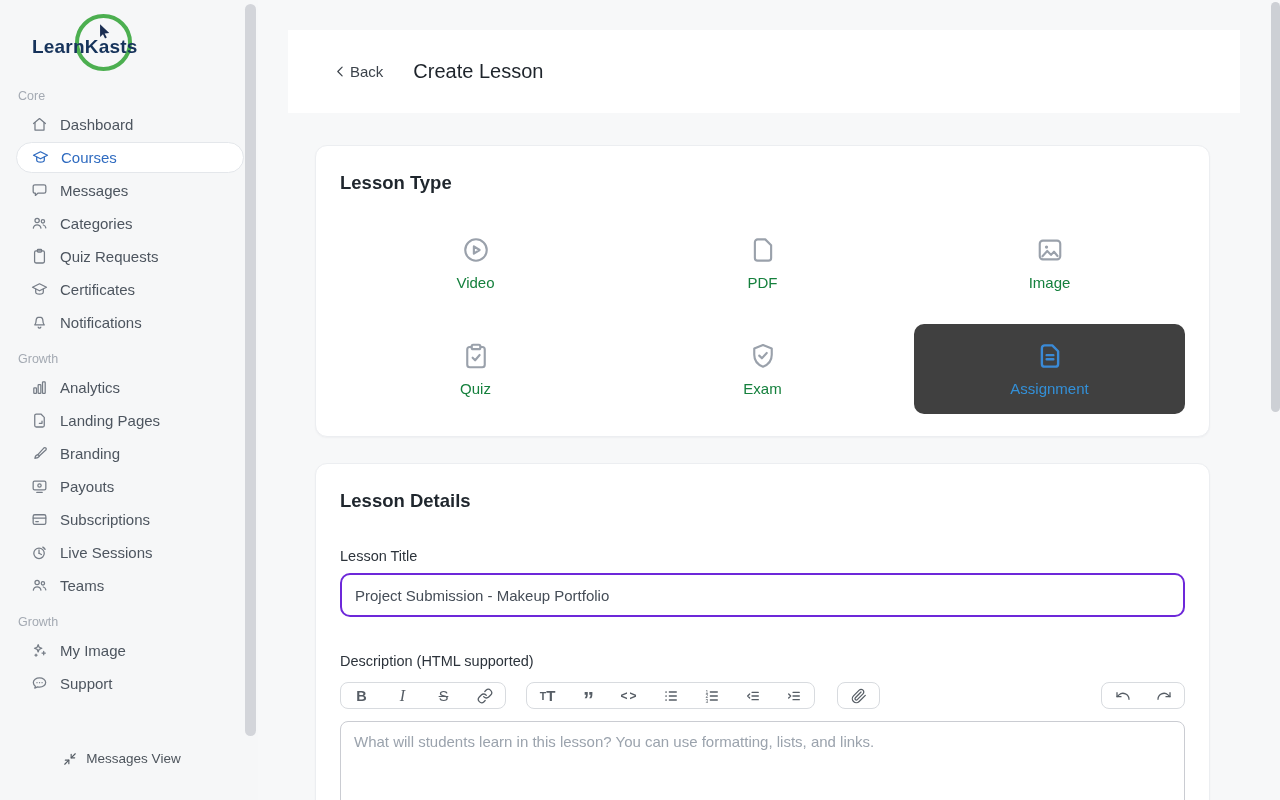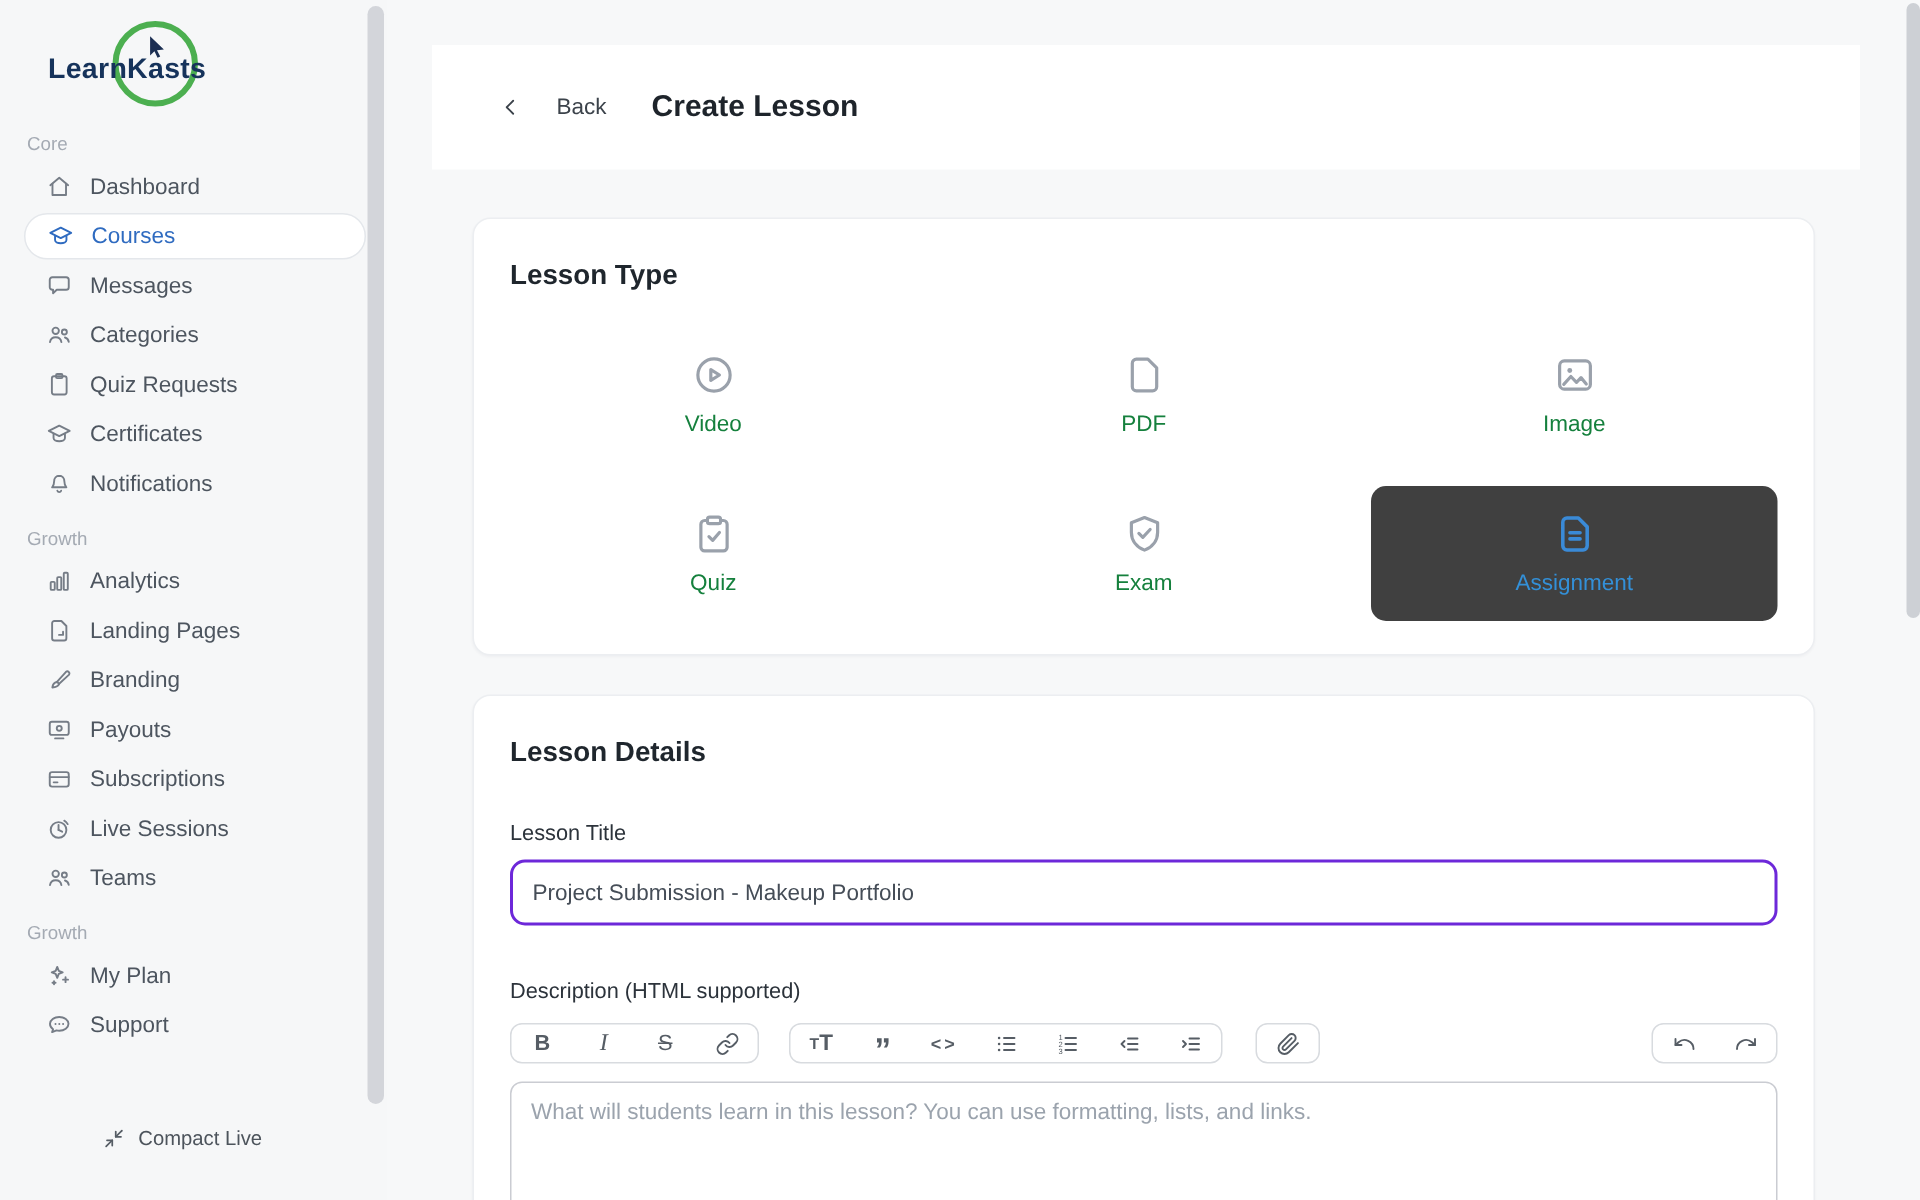--- a/index.html
+++ b/index.html
@@ -27,23 +27,23 @@
   .compact { position: absolute; left: 0; bottom: 34px; width: 244px; display: flex;
     align-items: center; justify-content: center; gap: 9px; color: #4d545c; font-size: 13.5px; cursor: pointer; }
   .compact svg { width: 14px; height: 14px; color: #565d65; }
 
   
   .main { position: absolute; left: 258px; top: 0; width: 1022px; height: 800px; overflow: hidden; }
   .page-scrollbar { position: absolute; right: 0; top: 2px; width: 9px; height: 410px;
     border-radius: 5px; background: #cdd0d5; }
   .header { position: absolute; left: 30px; top: 30px; width: 952px; height: 83px; background: #fff;
     display: flex; align-items: center; }
-  .back { display: flex; align-items: center; gap: 24px; margin-left: 46px; color: #3c434b; font-size: 15px; cursor: pointer; }
+  .back { display: flex; align-items: center; gap: 3px; margin-left: 46px; color: #3c434b; font-size: 15px; cursor: pointer; }
   .back svg { width: 13px; height: 13px; }
-  .page-title { margin-left: 30px; font-size: 20px; font-weight: 700; color: #1e242b; }
+  .page-title { margin-left: 30px; font-size: 20px; font-weight: 400; color: #1e242b; }
 
   .card { position: absolute; left: 57px; width: 895px; background: #fff;
     border: 1px solid #eceef1; border-radius: 12px; box-shadow: 0 1px 2px rgba(16,24,40,.04); padding: 26px 24px; }
   .card1 { top: 145px; height: 292px; }
   .card2 { top: 463px; height: 380px; }
   .card-title { font-size: 18.5px; font-weight: 700; color: #1f262d; }
 
   .type-grid { margin-top: 24px; display: grid; grid-template-columns: repeat(3, 1fr); gap: 16px; }
   .type-tile { height: 90px; border-radius: 10px; display: flex; flex-direction: column;
     align-items: center; justify-content: center; gap: 9px; color: #9aa1ab; cursor: pointer; }
@@ -237,40 +237,40 @@
   <div class="section-label">Growth</div>
 
   <div class="nav-item">
     <span class="nav-ic">
         <svg viewBox="0 0 24 24" fill="none" stroke="currentColor" stroke-width="1.6" stroke-linecap="round" stroke-linejoin="round">
           <path d="M10.3 4.6l1.3 3.3 3.3 1.3-3.3 1.3-1.3 3.3-1.3-3.3-3.3-1.3 3.3-1.3z"></path>
           <path d="M17.3 13.2v4.2M15.2 15.3h4.2"></path>
           <path d="M7.6 16.6v2.6M6.3 17.9h2.6"></path>
         </svg>
       </span>
-    <span class="nav-label">My Plan</span>
+    <span class="nav-label">My Image</span>
   </div>
   <div class="nav-item">
     <span class="nav-ic">
         <svg viewBox="0 0 24 24" fill="none" stroke="currentColor" stroke-width="1.6" stroke-linecap="round" stroke-linejoin="round">
           <path d="M19.8 10.8c0 3.2-3.5 5.8-7.8 5.8-.8 0-1.6-.1-2.3-.3L6 17.8l.8-2.4c-1.6-1-2.6-2.6-2.6-4.6C4.2 7.6 7.7 5 12 5s7.8 2.6 7.8 5.8z"></path>
           <path d="M8.8 10.9h.1M12 10.9h.1M15.2 10.9h.1"></path>
         </svg>
       </span>
     <span class="nav-label">Support</span>
   </div>
 
   <div class="compact">
     <svg viewBox="0 0 24 24" fill="none" stroke="currentColor" stroke-width="2" stroke-linecap="round" stroke-linejoin="round">
         <polyline points="4 14 10 14 10 20"></polyline>
         <polyline points="20 10 14 10 14 4"></polyline>
         <line x1="14" y1="10" x2="21" y2="3"></line>
         <line x1="3" y1="21" x2="10" y2="14"></line>
       </svg>
-    <span>Compact Live</span>
+    <span>Messages View</span>
   </div>
 
   <div class="sb-scrollbar"></div>
 </div>
 
 <div class="main">
 
   <div class="header">
     <div class="back">
       <svg viewBox="0 0 24 24" fill="none" stroke="currentColor" stroke-width="2.2" stroke-linecap="round" stroke-linejoin="round">

